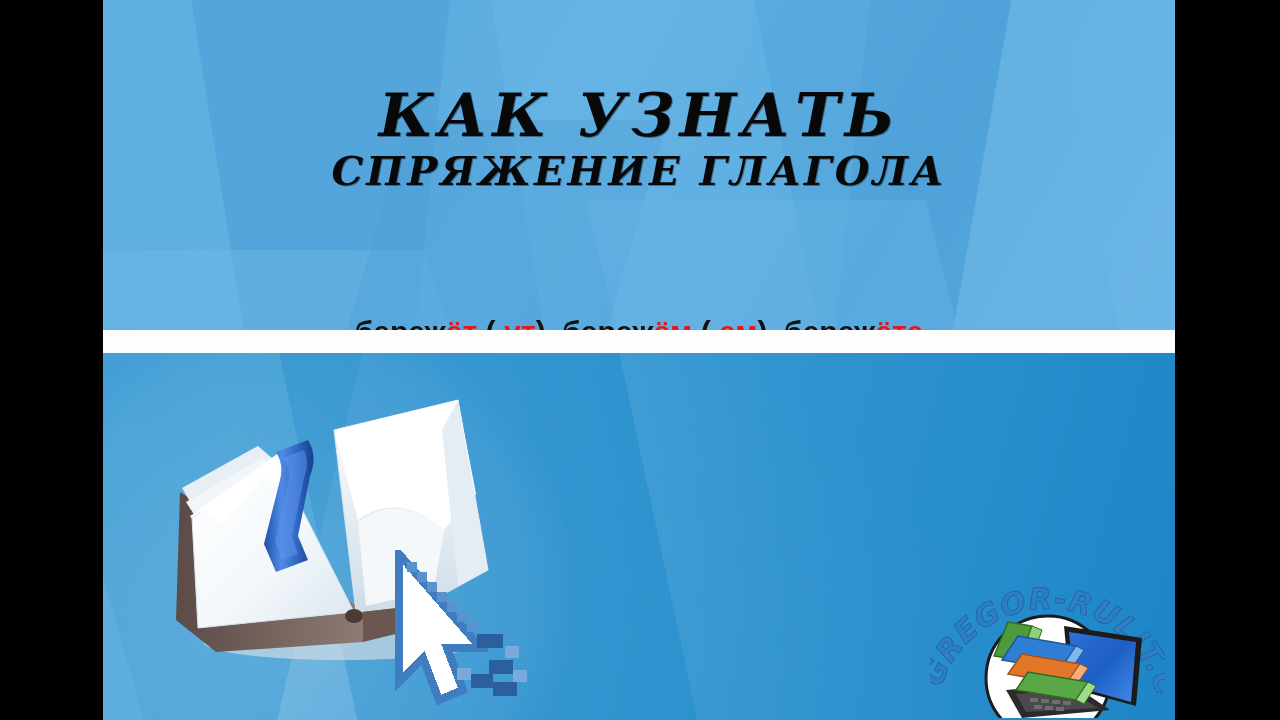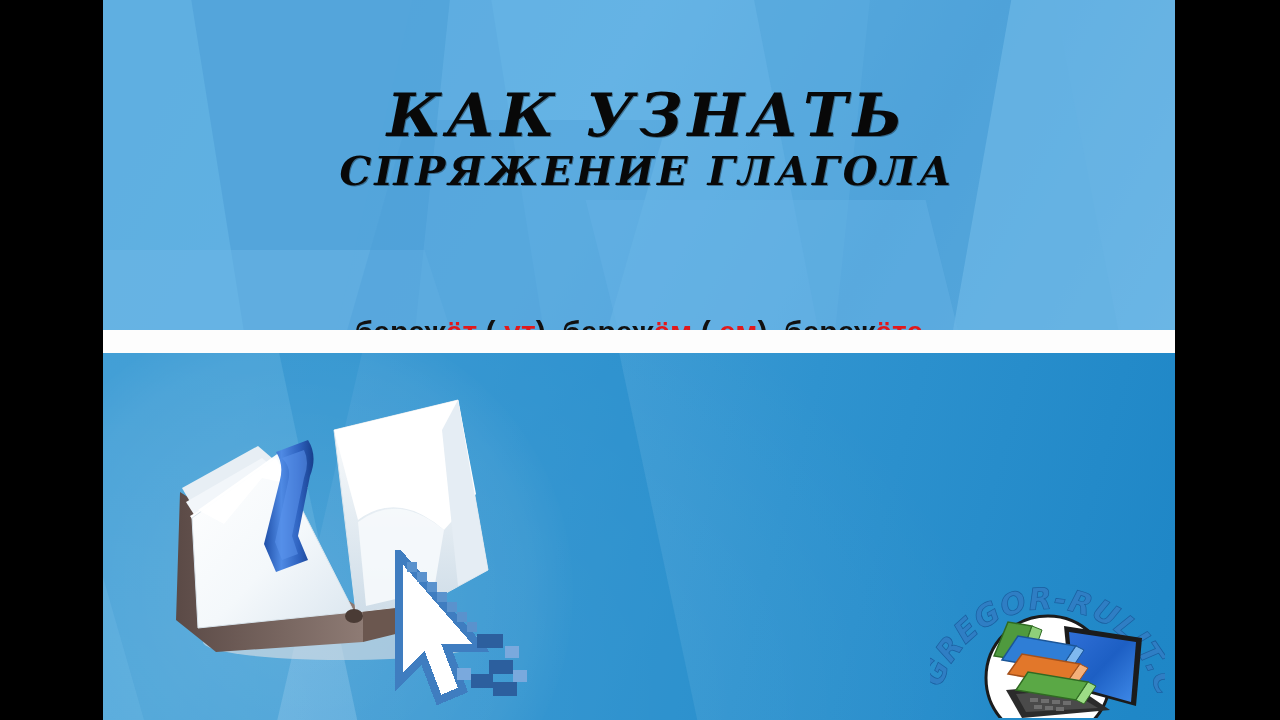--- a/index.html
+++ b/index.html
@@ -111,21 +111,21 @@
     position:absolute;
     left:-320px; top:-452px;
     width:1760px; height:1090px;
     border-radius:50%;
     border:3px solid #ffffff;
     background:transparent;
   }
 
   
   .headline {
-    position:absolute; left:8px; top:82px;
+    position:absolute; left:0; top:82px;
     width:1072px;
     z-index:30;
     text-align:center;
     font-family:"DejaVu Serif", serif;
     font-weight:700;
     font-style:italic;
     color:#080808;
     letter-spacing:5px;
     line-height:1.12;
     text-shadow:1px 1px 0 rgba(0,0,0,.35);

